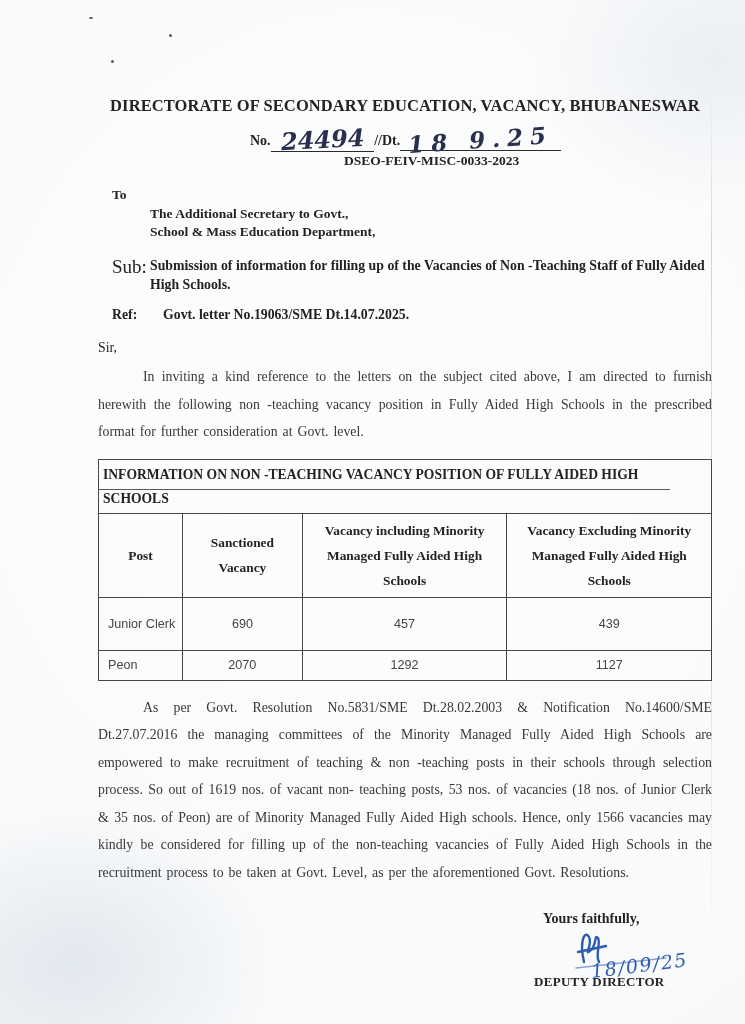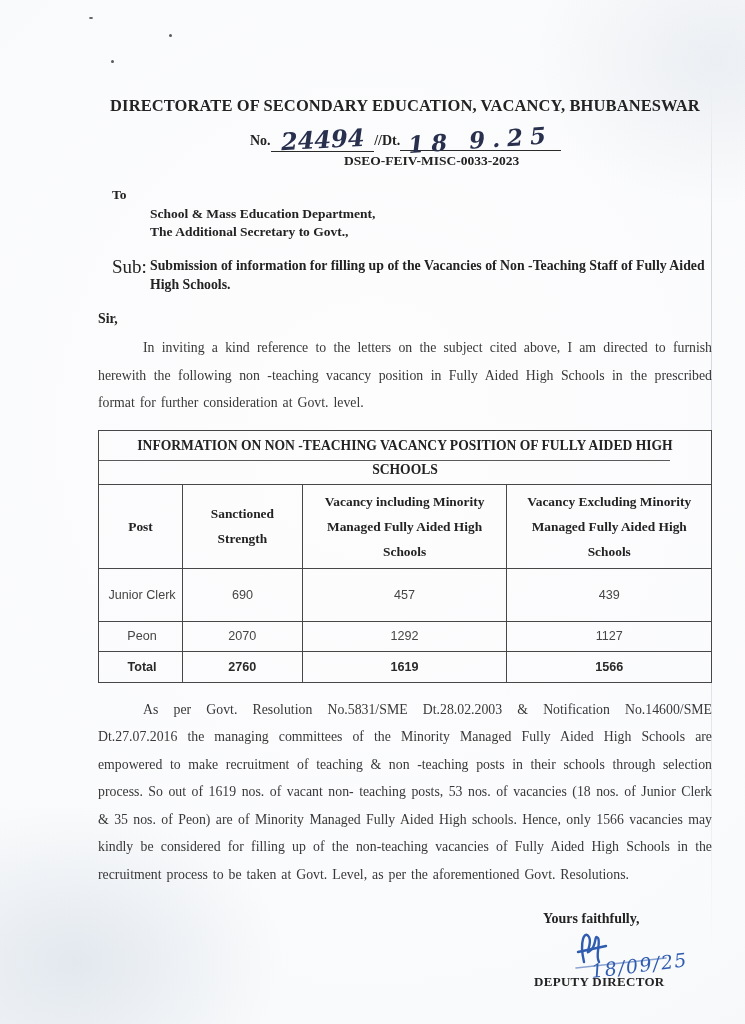--- a/index.html
+++ b/index.html
@@ -31,42 +31,42 @@
   .addr { margin:2px 0 0 52px; font-weight:700; font-size:13.5px; line-height:18px; color:#232323; }
 
   
   .sub-row { display:flex; margin:15px 0 0 14px; }
   .sub-label { width:38px; font-weight:400; font-size:19px; color:#232323; flex:none; }
   .sub-text { width:562px; font-weight:700; font-size:13.8px; line-height:19px; color:#232323; }
   .ref-row { display:flex; margin:13px 0 0 14px; }
   .ref-label { width:51px; font-weight:700; font-size:13.8px; color:#232323; flex:none; }
   .ref-text { font-weight:700; font-size:13.8px; color:#232323; }
 
-  .sir { margin:17px 0 0 0; font-weight:700; font-size:13.8px; color:#232323; }
+  .sir { margin:17px 0 0 0; font-weight:400; font-size:13.8px; color:#232323; }
 
   .para { margin:7px 0 0 0; font-size:13.8px; line-height:27.5px; color:#383838;
     text-align:justify; word-spacing:1.5px; }
   .para.indent { text-indent:45px; }
 
   
   table.vac { border-collapse:collapse; width:614px; margin-top:13px; }
   table.vac td, table.vac th { border:1.6px solid #474747; }
-  .t-title { position:relative; text-align:center; font-weight:700; font-size:13.6px;
+  .t-title { position:relative; font-weight:700; font-size:13.6px;
     line-height:24px; color:#232323; padding:3px 4px 2px 4px; }
   .t-title-rule { position:absolute; left:0; top:29px; width:571px; border-top:1.4px solid #5a5a5a; }
   .t-head { font-weight:700; font-size:13.4px; line-height:25px; color:#232323;
     text-align:center; padding:4px 6px; }
   td.c-post { width:73px; }
   td.c-sanc { width:113px; }
   td.c-inc  { width:212px; }
   td.c-exc  { width:211px; }
   .t-cell { font-family:"Liberation Sans", sans-serif; font-size:12.6px; color:#454545;
     line-height:20px; padding:4px 6px; }
   .t-cell.num { text-align:center; }
-  .t-cell.post { text-align:center; padding-left:9px; }
+  .t-cell.post { text-align:left; padding-left:9px; }
   tr.total .t-cell { font-weight:700; color:#2a2a2a; }
   tr.r1 td { height:44px; }
   tr.r2 td { height:21px; }
   tr.r3 td { height:22px; }
 
   
   .valediction { position:absolute; left:543px; top:911px; font-weight:700; font-size:14px; color:#232323; }
   .designation { position:absolute; left:534px; top:974px; font-weight:700; font-size:13px; color:#232323; letter-spacing:0.3px; }
   .sig-wrap { position:absolute; left:548px; top:924px; width:150px; height:64px; z-index:3; }
 </style>
@@ -85,65 +85,63 @@
     <div class="org-title">DIRECTORATE OF SECONDARY EDUCATION, VACANCY, BHUBANESWAR</div>
 
     <div class="no-line">
       <span>No.</span><span class="hw-slot"><span class="hw hw-no">24494</span></span><span>//Dt.</span><span class="hw-slot"><span class="hw hw-dt">18 9.25</span></span>
     </div>
 
     <div class="file-no">DSEO-FEIV-MISC-0033-2023</div>
 
     <div class="to-label">To</div>
     <div class="addr">
+      <div>The Additional Secretary to Govt.,</div>
       <div>School &amp; Mass Education Department,</div>
-      <div>The Additional Secretary to Govt.,</div>
     </div>
 
     <div class="sub-row">
       <div class="sub-label">Sub:</div>
       <div class="sub-text">Submission of information for filling up of the Vacancies of Non -Teaching Staff of Fully Aided High Schools.</div>
     </div>
 
+    <div class="ref-row">
+      <div class="ref-label">Ref:</div>
+      <div class="ref-text">Govt. letter No.19063/SME Dt.14.07.2025.</div>
+    </div>
 
     <div class="sir">Sir,</div>
     <div class="para indent">In inviting a kind reference to the letters on the subject cited above, I am directed to furnish herewith the following non -teaching vacancy position in Fully Aided High Schools in the prescribed format for further consideration at Govt. level.</div>
 
     <table class="vac">
       <tbody>
         <tr>
           <td class="t-title" colspan="4">
             <div class="t-title-rule"></div>
             <div>INFORMATION ON NON -TEACHING VACANCY POSITION OF FULLY AIDED HIGH</div>
             <div>SCHOOLS</div>
           </td>
         </tr>
         <tr>
           <td class="t-head c-post">Post</td>
-          <td class="t-head c-sanc">Sanctioned Strength</td>
+          <td class="t-head c-sanc">Sanctioned Vacancy</td>
           <td class="t-head c-inc">Vacancy including Minority Managed Fully Aided High Schools</td>
           <td class="t-head c-exc">Vacancy Excluding Minority Managed Fully Aided High Schools</td>
         </tr>
         <tr class="r1">
           <td class="t-cell post c-post">Junior Clerk</td>
           <td class="t-cell num c-sanc">690</td>
           <td class="t-cell num c-inc">457</td>
           <td class="t-cell num c-exc">439</td>
         </tr>
         <tr class="r2">
           <td class="t-cell post c-post">Peon</td>
           <td class="t-cell num c-sanc">2070</td>
           <td class="t-cell num c-inc">1292</td>
           <td class="t-cell num c-exc">1127</td>
-        </tr>
-        <tr class="r3 total">
-          <td class="t-cell post c-post">Total</td>
-          <td class="t-cell num c-sanc">2760</td>
-          <td class="t-cell num c-inc">1619</td>
-          <td class="t-cell num c-exc">1566</td>
         </tr>
       </tbody>
     </table>
 
     <div class="para indent" style="margin-top:13px;">As per Govt. Resolution No.5831/SME Dt.28.02.2003 &amp; Notification No.14600/SME Dt.27.07.2016 the managing committees of the Minority Managed Fully Aided High Schools are empowered to make recruitment of teaching &amp; non -teaching posts in their schools through selection process. So out of 1619 nos. of vacant non- teaching posts, 53 nos. of vacancies (18 nos. of Junior Clerk &amp; 35 nos. of Peon) are of Minority Managed Fully Aided High schools. Hence, only 1566 vacancies may kindly be considered for filling up of the non-teaching vacancies of Fully Aided High Schools in the recruitment process to be taken at Govt. Level, as per the aforementioned Govt. Resolutions.</div>
 
   </div>
 
   <div class="valediction">Yours faithfully,</div>
 

